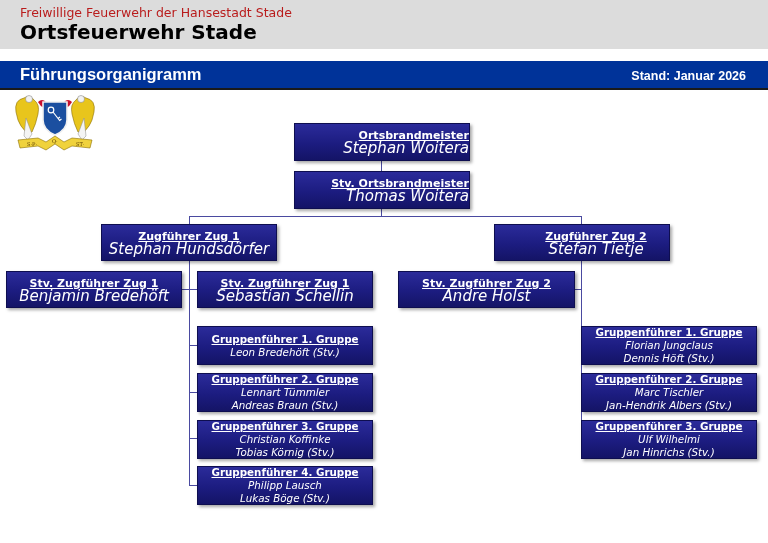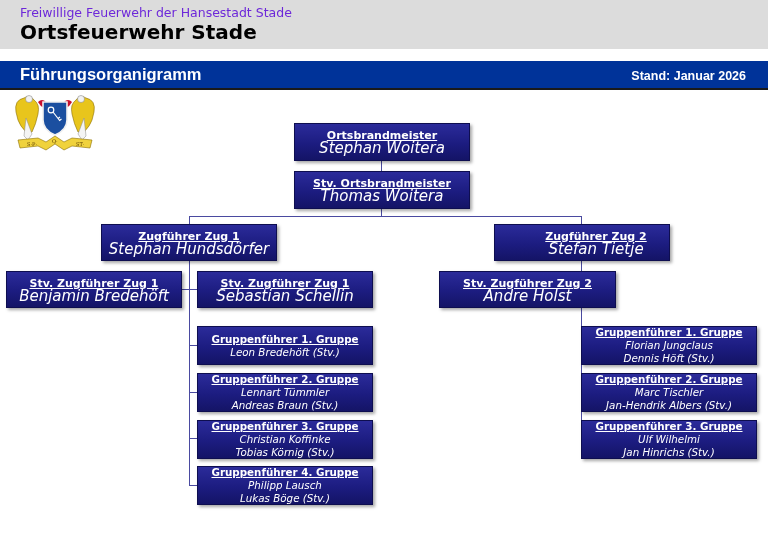--- a/index.html
+++ b/index.html
@@ -5,21 +5,21 @@
   * { box-sizing: border-box; margin: 0; padding: 0; }
   html, body { width: 768px; height: 543px; background: #ffffff; overflow: hidden; }
   body { position: relative; font-family: "DejaVu Sans", sans-serif; }
 
   .header-top {
     position: absolute; left: 0; top: 0; width: 768px; height: 49px;
     background: #dcdcdc;
   }
   .org-name {
     position: absolute; left: 20px; top: 5px;
-    font-size: 12.5px; color: #6d28d9; font-family: "DejaVu Sans", sans-serif;
+    font-size: 12.5px; color: #b91c1c; font-family: "DejaVu Sans", sans-serif;
   }
   .unit-name {
     position: absolute; left: 20px; top: 20px;
     font-size: 20px; font-weight: bold; color: #000;
     font-family: "DejaVu Sans", sans-serif;
   }
   .header-bar {
     position: absolute; left: 0; top: 49px; width: 768px; height: 29px;
     background: #003399;
     border-bottom: 2px solid #1a1a1a;
@@ -103,25 +103,25 @@
 <div class="line" style="left:189px; top:261px; width:1px; height:225px;"></div>
 <div class="line" style="left:181px; top:289px; width:16px; height:1px;"></div>
 <div class="line" style="left:189px; top:345px; width:8px; height:1px;"></div>
 <div class="line" style="left:189px; top:392px; width:8px; height:1px;"></div>
 <div class="line" style="left:189px; top:438px; width:8px; height:1px;"></div>
 <div class="line" style="left:189px; top:485px; width:8px; height:1px;"></div>
 
 <div class="line" style="left:581px; top:261px; width:1px; height:177px;"></div>
 <div class="line" style="left:575px; top:289px; width:7px; height:1px;"></div>
 
-<div class="box" style="left:294px; top:123px; width:176px; height:38px;">
+<div class="box" style="left:294px; top:123px; width:176px; height:38px;text-align:right;">
   <div class="title">Ortsbrandmeister</div>
   <div class="name">Stephan Woitera</div>
 </div>
-<div class="box" style="left:294px; top:171px; width:176px; height:38px;">
+<div class="box" style="left:294px; top:171px; width:176px; height:38px;align-items:flex-end;">
   <div class="title">Stv. Ortsbrandmeister</div>
   <div class="name">Thomas Woitera</div>
 </div>
 
 <div class="box" style="left:101px; top:224px; width:176px; height:37px;">
   <div class="title">Zugführer Zug 1</div>
   <div class="name">Stephan Hundsdörfer</div>
 </div>
 <div class="box" style="left:6px; top:271px; width:176px; height:37px;">
   <div class="title">Stv. Zugführer Zug 1</div>
@@ -149,21 +149,21 @@
 <div class="box small" style="left:197px; top:466px; width:176px; height:39px;">
   <div class="title">Gruppenführer 4. Gruppe</div>
   <div class="name">Philipp Lausch</div>
   <div class="name">Lukas Böge (Stv.)</div>
 </div>
 
 <div class="box" style="left:494px; top:224px; width:176px; height:37px;padding-left:28px;">
   <div class="title">Zugführer Zug 2</div>
   <div class="name">Stefan Tietje</div>
 </div>
-<div class="box" style="left:398px; top:271px; width:177px; height:37px;margin-left:41px;">
+<div class="box" style="left:398px; top:271px; width:177px; height:37px;">
   <div class="title">Stv. Zugführer Zug 2</div>
   <div class="name">Andre Holst</div>
 </div>
 
 <div class="box small" style="left:581px; top:326px; width:176px; height:39px;">
   <div class="title">Gruppenführer 1. Gruppe</div>
   <div class="name">Florian Jungclaus</div>
   <div class="name">Dennis Höft (Stv.)</div>
 </div>
 <div class="box small" style="left:581px; top:373px; width:176px; height:39px;">

